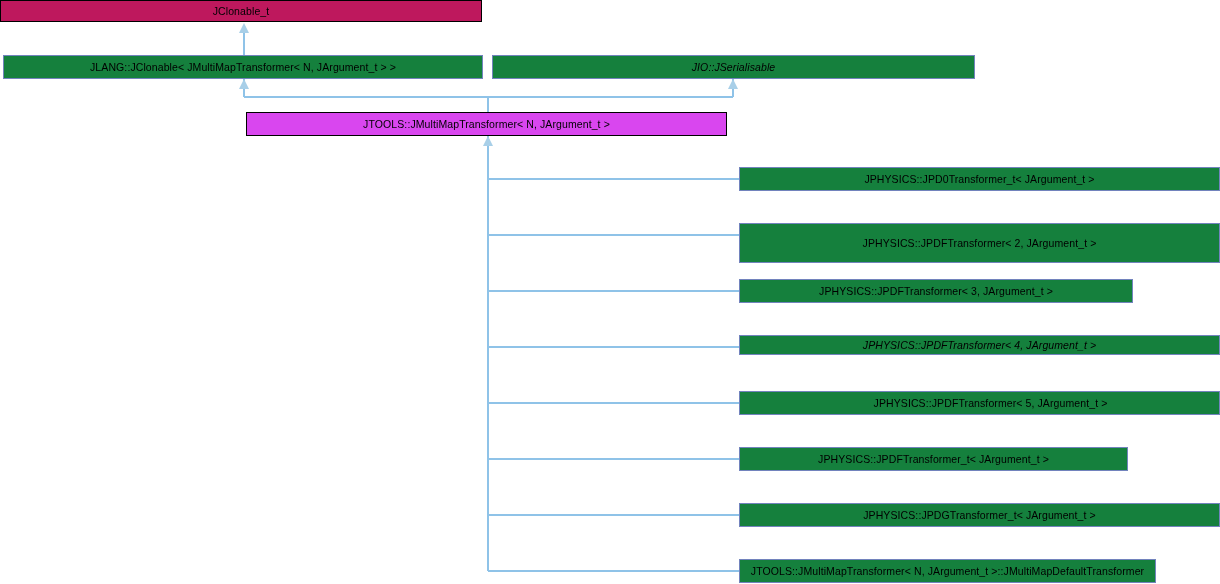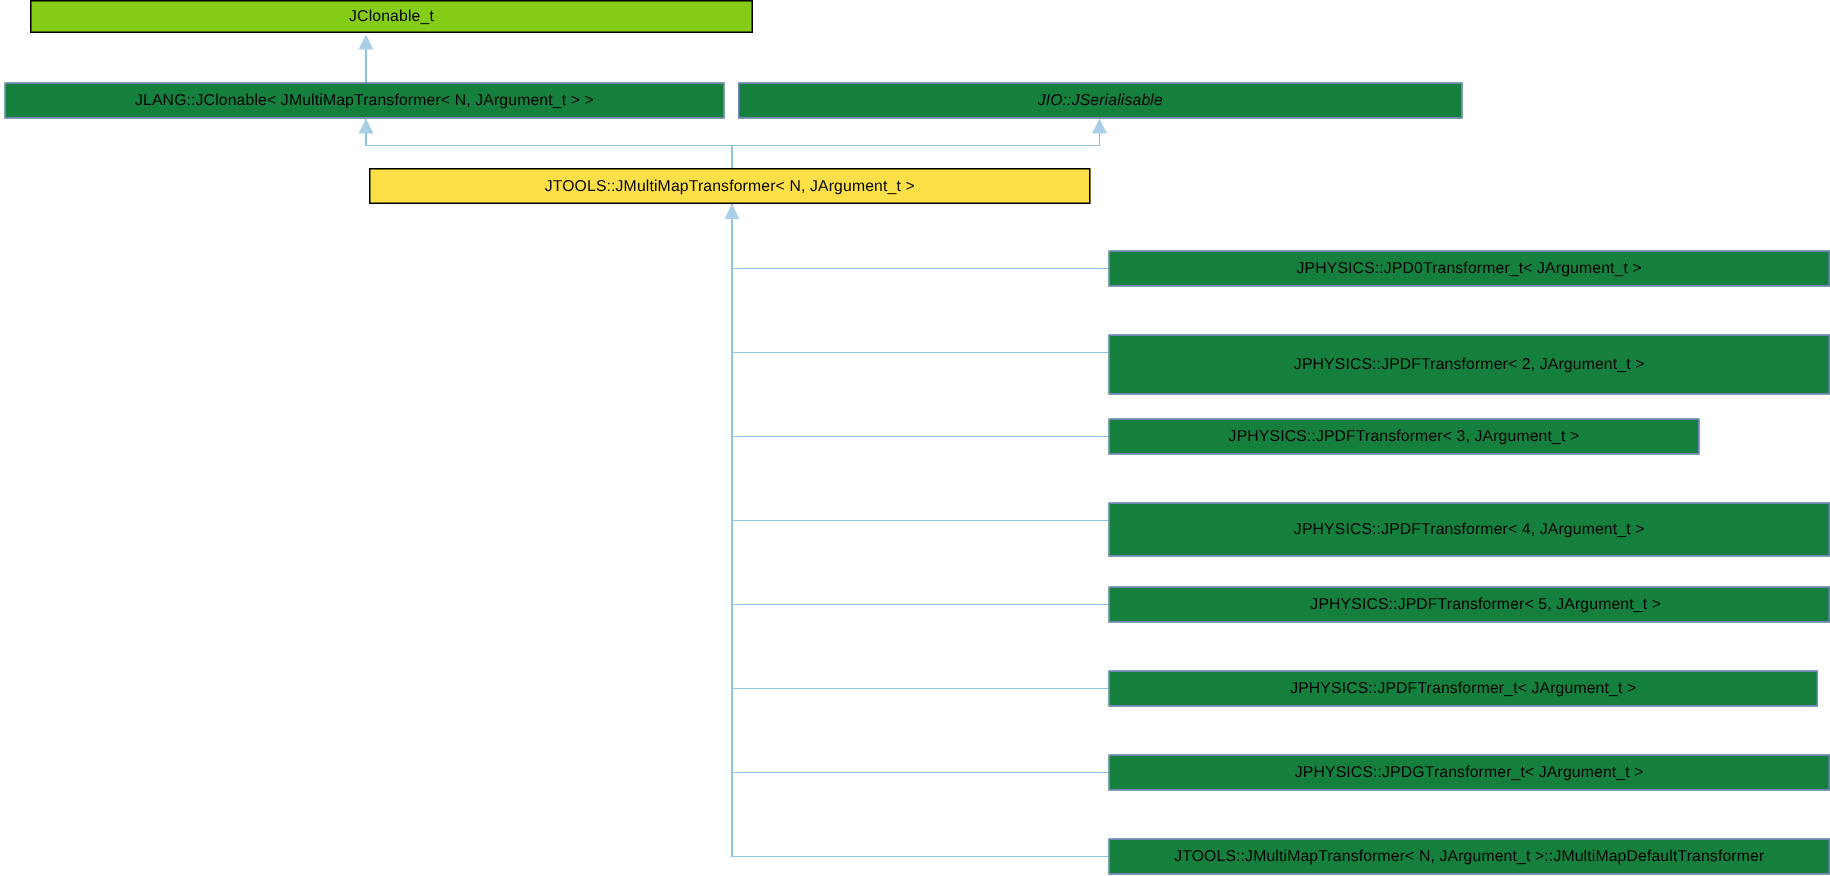--- a/index.html
+++ b/index.html
@@ -22,26 +22,25 @@
     align-items: center;
     justify-content: center;
     font-size: 10.5px;
     line-height: 1;
     letter-spacing: 0.1px;
     white-space: nowrap;
     color: #000000;
   }
   
   .node.root {
-    background: #84cc16;
+    background: #be185d;
     border: 1px solid #000000;
-    margin-left: 20px;
   }
   .node.focus {
-    background: #fde047;
+    background: #d946ef;
     border: 1px solid #000000;
   }
   
   .node.base,
   .node.derived {
     background: #15803d;
     border: 1px solid #7283bd;
   }
   .edges {
     position: absolute;
@@ -110,33 +109,33 @@
   </div>
 
   <div class="node derived" style="left:739px; top:223px; width:481px; height:40px;">
     <span>JPHYSICS::JPDFTransformer&lt; 2, JArgument_t &gt;</span>
   </div>
 
   <div class="node derived" style="left:739px; top:279px; width:394px; height:24px;">
     <span>JPHYSICS::JPDFTransformer&lt; 3, JArgument_t &gt;</span>
   </div>
 
-  <div class="node derived" style="left:739px; top:335px; width:481px; height:36px;">
+  <div class="node derived" style="left:739px; top:335px; width:481px; height:20px;font-style:italic;">
     <span>JPHYSICS::JPDFTransformer&lt; 4, JArgument_t &gt;</span>
   </div>
 
   <div class="node derived" style="left:739px; top:391px; width:481px; height:24px;padding-left:22px;">
     <span>JPHYSICS::JPDFTransformer&lt; 5, JArgument_t &gt;</span>
   </div>
 
-  <div class="node derived" style="left:739px; top:447px; width:473px; height:24px;">
+  <div class="node derived" style="left:739px; top:447px; width:389px; height:24px;">
     <span>JPHYSICS::JPDFTransformer_t&lt; JArgument_t &gt;</span>
   </div>
 
   <div class="node derived" style="left:739px; top:503px; width:481px; height:24px;justify-content:center;">
     <span>JPHYSICS::JPDGTransformer_t&lt; JArgument_t &gt;</span>
   </div>
 
-  <div class="node derived" style="left:739px; top:559px; width:481px; height:24px;">
+  <div class="node derived" style="left:739px; top:559px; width:417px; height:24px;">
     <span>JTOOLS::JMultiMapTransformer&lt; N, JArgument_t &gt;::JMultiMapDefaultTransformer</span>
   </div>
 
 </div>
 
 </body></html>

